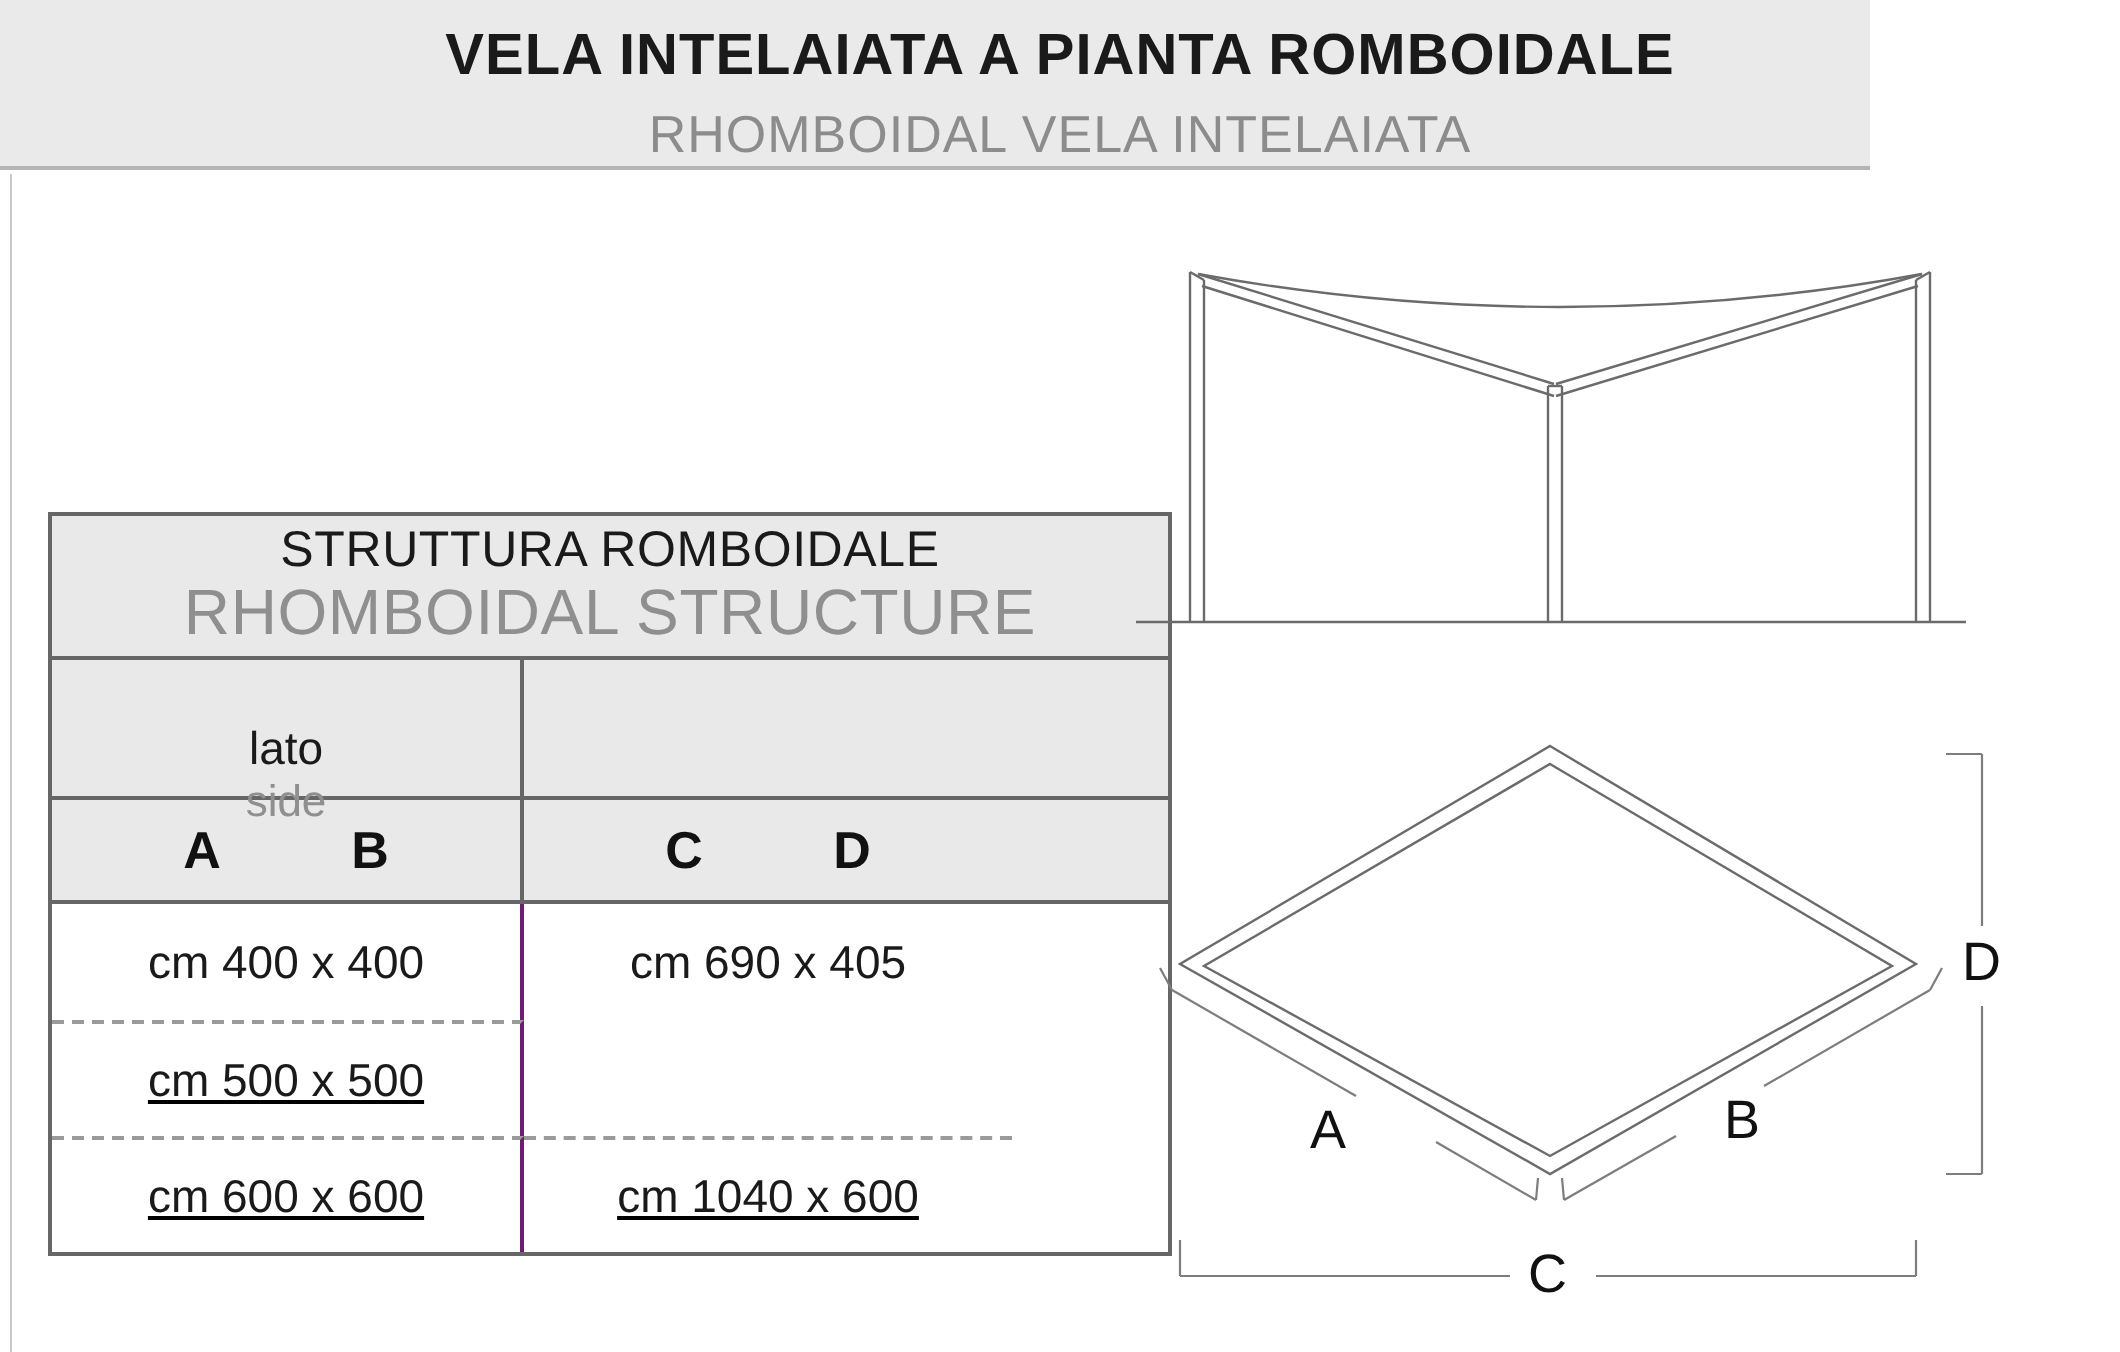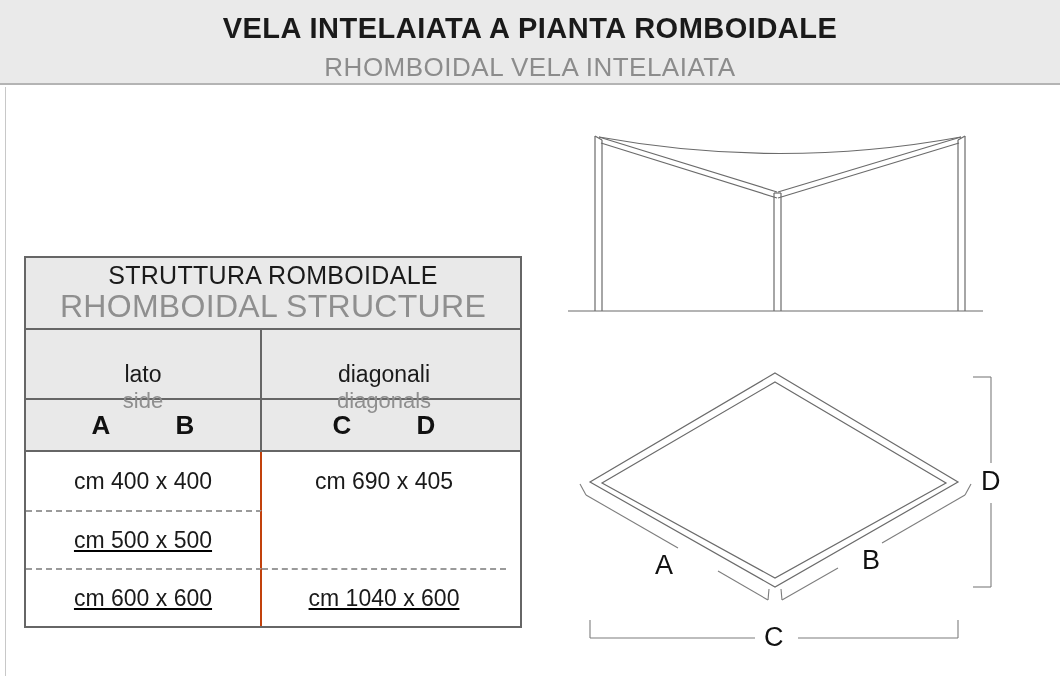--- a/index.html
+++ b/index.html
@@ -13,21 +13,21 @@
     height: 676px;
     background: #ffffff;
     font-family: "Liberation Sans", sans-serif;
     overflow: hidden;
   }
 
   
   #header-band {
     position: absolute;
     left: 0; top: 0;
-    width: 1060px;
+    width: 935px;
     height: 85px;
     background: #eaeaea;
     border-bottom: 2px solid #b4b4b4;
     box-sizing: border-box;
   }
   #title-it {
     position: absolute;
     left: 0; top: 12px;
     width: 1060px;
     text-align: center;
@@ -54,21 +54,21 @@
     position: absolute;
     left: 5px; top: 87px;
     width: 1px; height: 589px;
     background: #c8c8c8;
   }
 
   
   #spec-table {
     position: absolute;
     left: 24px; top: 256px;
-    width: 498px;
+    width: 562px;
     border: 2px solid #666666;
     box-sizing: border-box;
     background: #15803d;
   }
   .trow { display: flex; width: 100%; box-sizing: border-box; }
   .tcell {
     box-sizing: border-box;
     display: flex;
     flex-direction: column;
     align-items: center;
@@ -141,21 +141,21 @@
     text-align: center;
   }
 
   .row-data {
     background: #ffffff;
     height: 58px;
   }
   .row-data.dashed-top .tcell { border-top: 2px dashed #9a9a9a; text-decoration: underline; }
   .row-data .tcell.col-left {
     width: 236px;
-    border-right: 2px solid #c2410c;
+    border-right: 2px solid #701a75;
     align-items: center;
   }
   .row-data .tcell.col-right { width: 244px; }
   .data-text {
     font-size: 23px;
     color: #1a1a1a;
     white-space: nowrap;
   }
 
   
@@ -188,24 +188,20 @@
         <div class="head-it">STRUTTURA ROMBOIDALE</div>
         <div class="head-en">RHOMBOIDAL STRUCTURE</div>
       </div>
     </div>
 
     <div class="trow row-head-sub">
       <div class="tcell col-left">
         <div class="sub-it">lato</div>
         <div class="sub-en">side</div>
       </div>
-      <div class="tcell col-right">
-        <div class="sub-it">diagonali</div>
-        <div class="sub-en">diagonals</div>
-      </div>
     </div>
 
     <div class="trow row-head-letters">
       <div class="tcell col-left">
         <span class="letter">A</span>
         <span class="letter">B</span>
       </div>
       <div class="tcell col-right">
         <span class="letter">C</span>
         <span class="letter">D</span>

